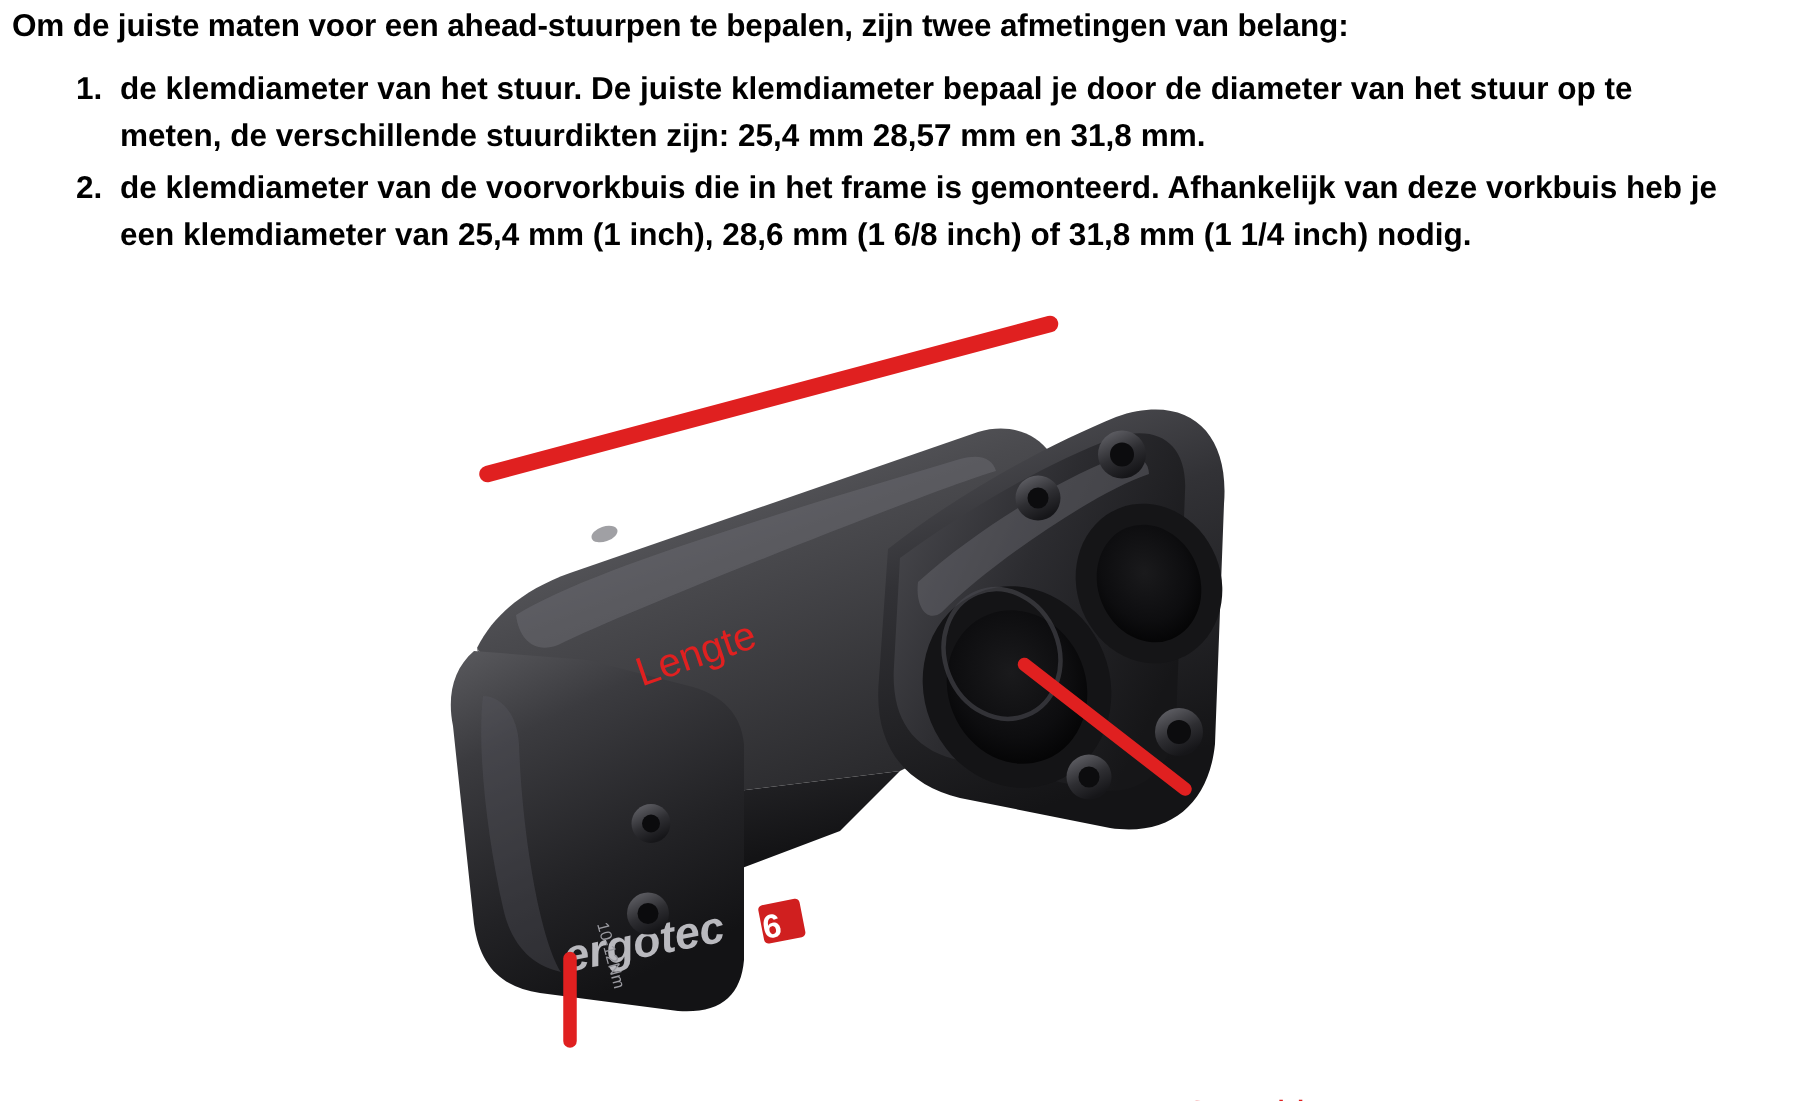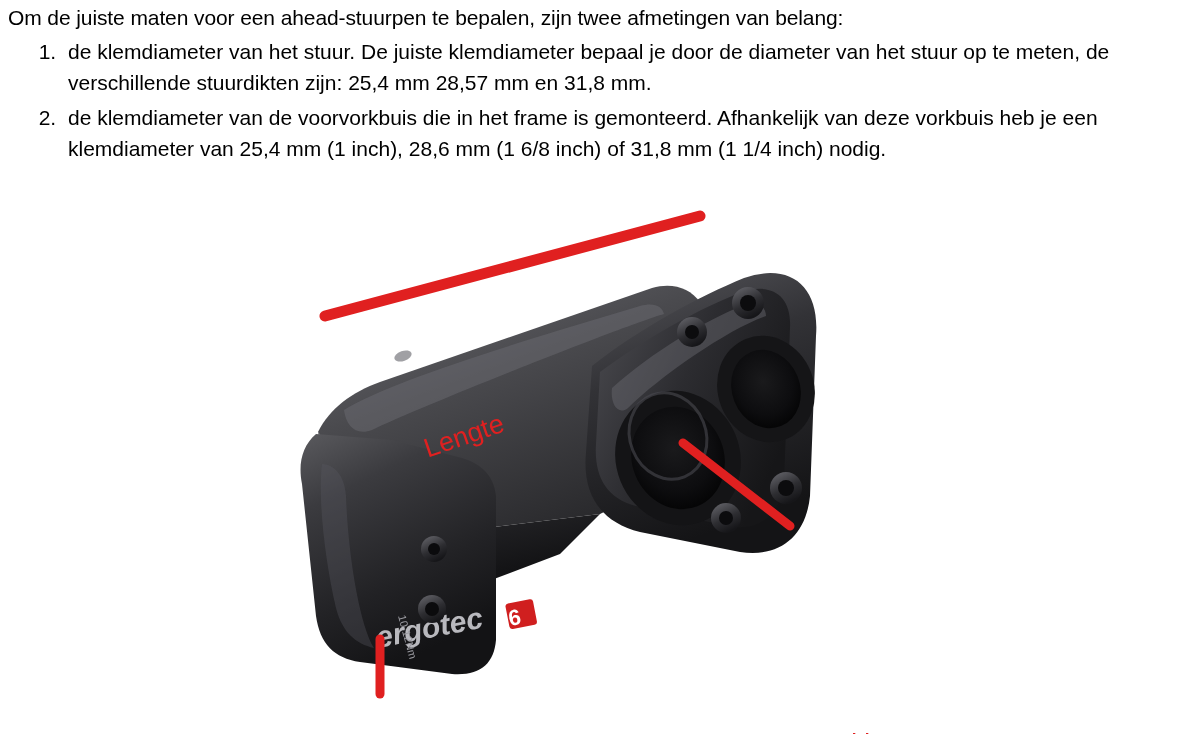--- a/index.html
+++ b/index.html
@@ -16,31 +16,32 @@
     color: #000000;
   }
 
   
   .text-block {
     position: absolute;
     left: 0;
     top: 0;
     width: 1200px;
     padding-top: 4px;
+    font-weight: bold;
   }
   .intro-line {
     font-size: 21px;
     line-height: 28px;
     margin: 0 0 4px 0;
     padding-left: 8px;
     white-space: nowrap;
     letter-spacing: -0.1px;
   }
   ol.measure-list {
-    margin: 0;
+    margin: 12px;
     padding: 0 30px 0 62px;
     list-style: decimal;
     font-size: 21px;
     line-height: 31px;
   }
   ol.measure-list li {
     margin-bottom: 4px;
     padding-left: 6px;
   }
 

